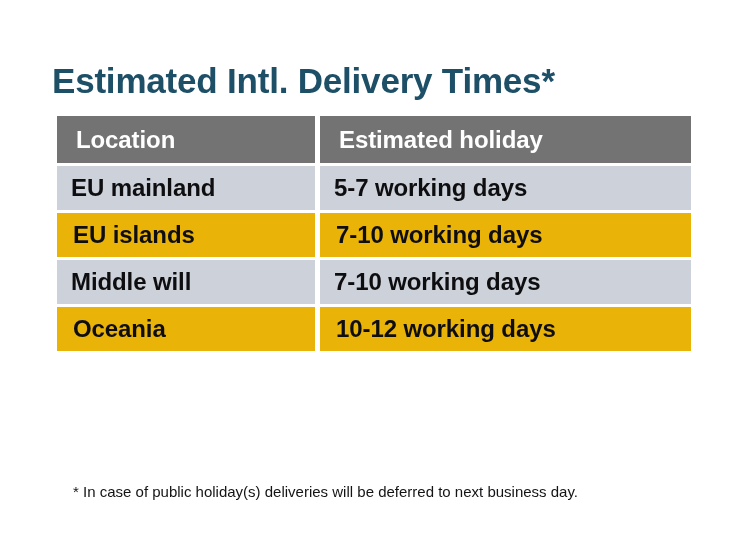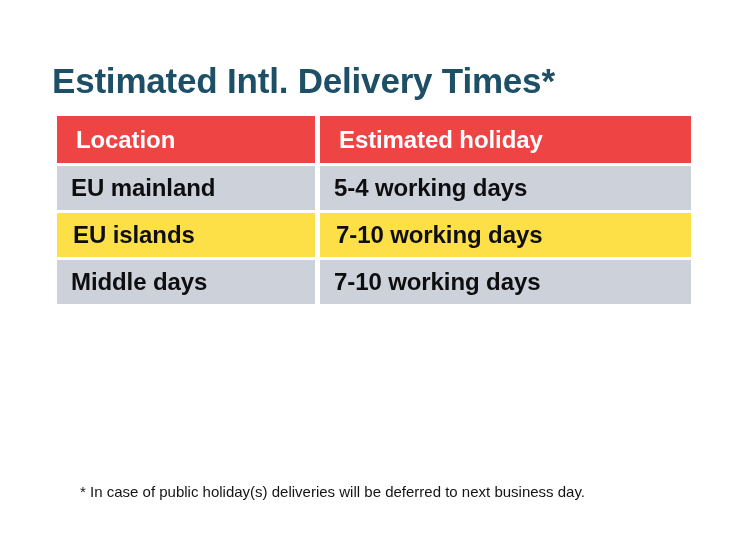--- a/index.html
+++ b/index.html
@@ -52,51 +52,50 @@
     padding: 0 0 0 14px;
     height: 44px;
     vertical-align: middle;
     text-align: left;
     font-weight: 400;
   }
   .col-location  { width: 258px; }
   .col-delivery  { width: 371px; }
 
   .delivery-table thead th {
-    background: #ef4444;
+    background: #737373;
     color: #ffffff;
     font-size: 24px;
     font-weight: 700;
     letter-spacing: -0.1px;
     height: 47px;
     padding-left: 19px;
   }
 
   .delivery-table tbody td {
     font-size: 24px;
     color: #0e0e10;
     letter-spacing: -0.1px;
     height: 44px;
     font-weight: bold;
   }
   tr.row-shade td { background: #ccd1da; }
-  tr.row-light td { background: #fde047; padding-left: 16px; }
+  tr.row-light td { background: #eab308; padding-left: 16px; }
 
   
   .footnote {
     position: absolute;
     left: 73px;
     top: 482px;
     font-size: 15px;
     font-weight: 400;
     color: #141416;
     line-height: 20px;
     letter-spacing: 0px;
     white-space: nowrap;
-    margin-left: 7px;
   }
 </style>
 </head>
 <body>
 
 <div class="page">
 
   <h1 class="page-title">Estimated Intl. Delivery Times*</h1>
 
   <table class="delivery-table">
@@ -106,28 +105,32 @@
     </colgroup>
     <thead>
       <tr>
         <th>Location</th>
         <th>Estimated holiday</th>
       </tr>
     </thead>
     <tbody>
       <tr class="row-shade">
         <td>EU mainland</td>
-        <td>5-4 working days</td>
+        <td>5-7 working days</td>
       </tr>
       <tr class="row-light">
         <td>EU islands</td>
         <td>7-10 working days</td>
       </tr>
       <tr class="row-shade">
-        <td>Middle days</td>
+        <td>Middle will</td>
         <td>7-10 working days</td>
+      </tr>
+      <tr class="row-light">
+        <td>Oceania</td>
+        <td>10-12 working days</td>
       </tr>
     </tbody>
   </table>
 
   <div class="footnote">* In case of public holiday(s) deliveries will be deferred to next business day.</div>
 
 </div>
 
 </body></html>

